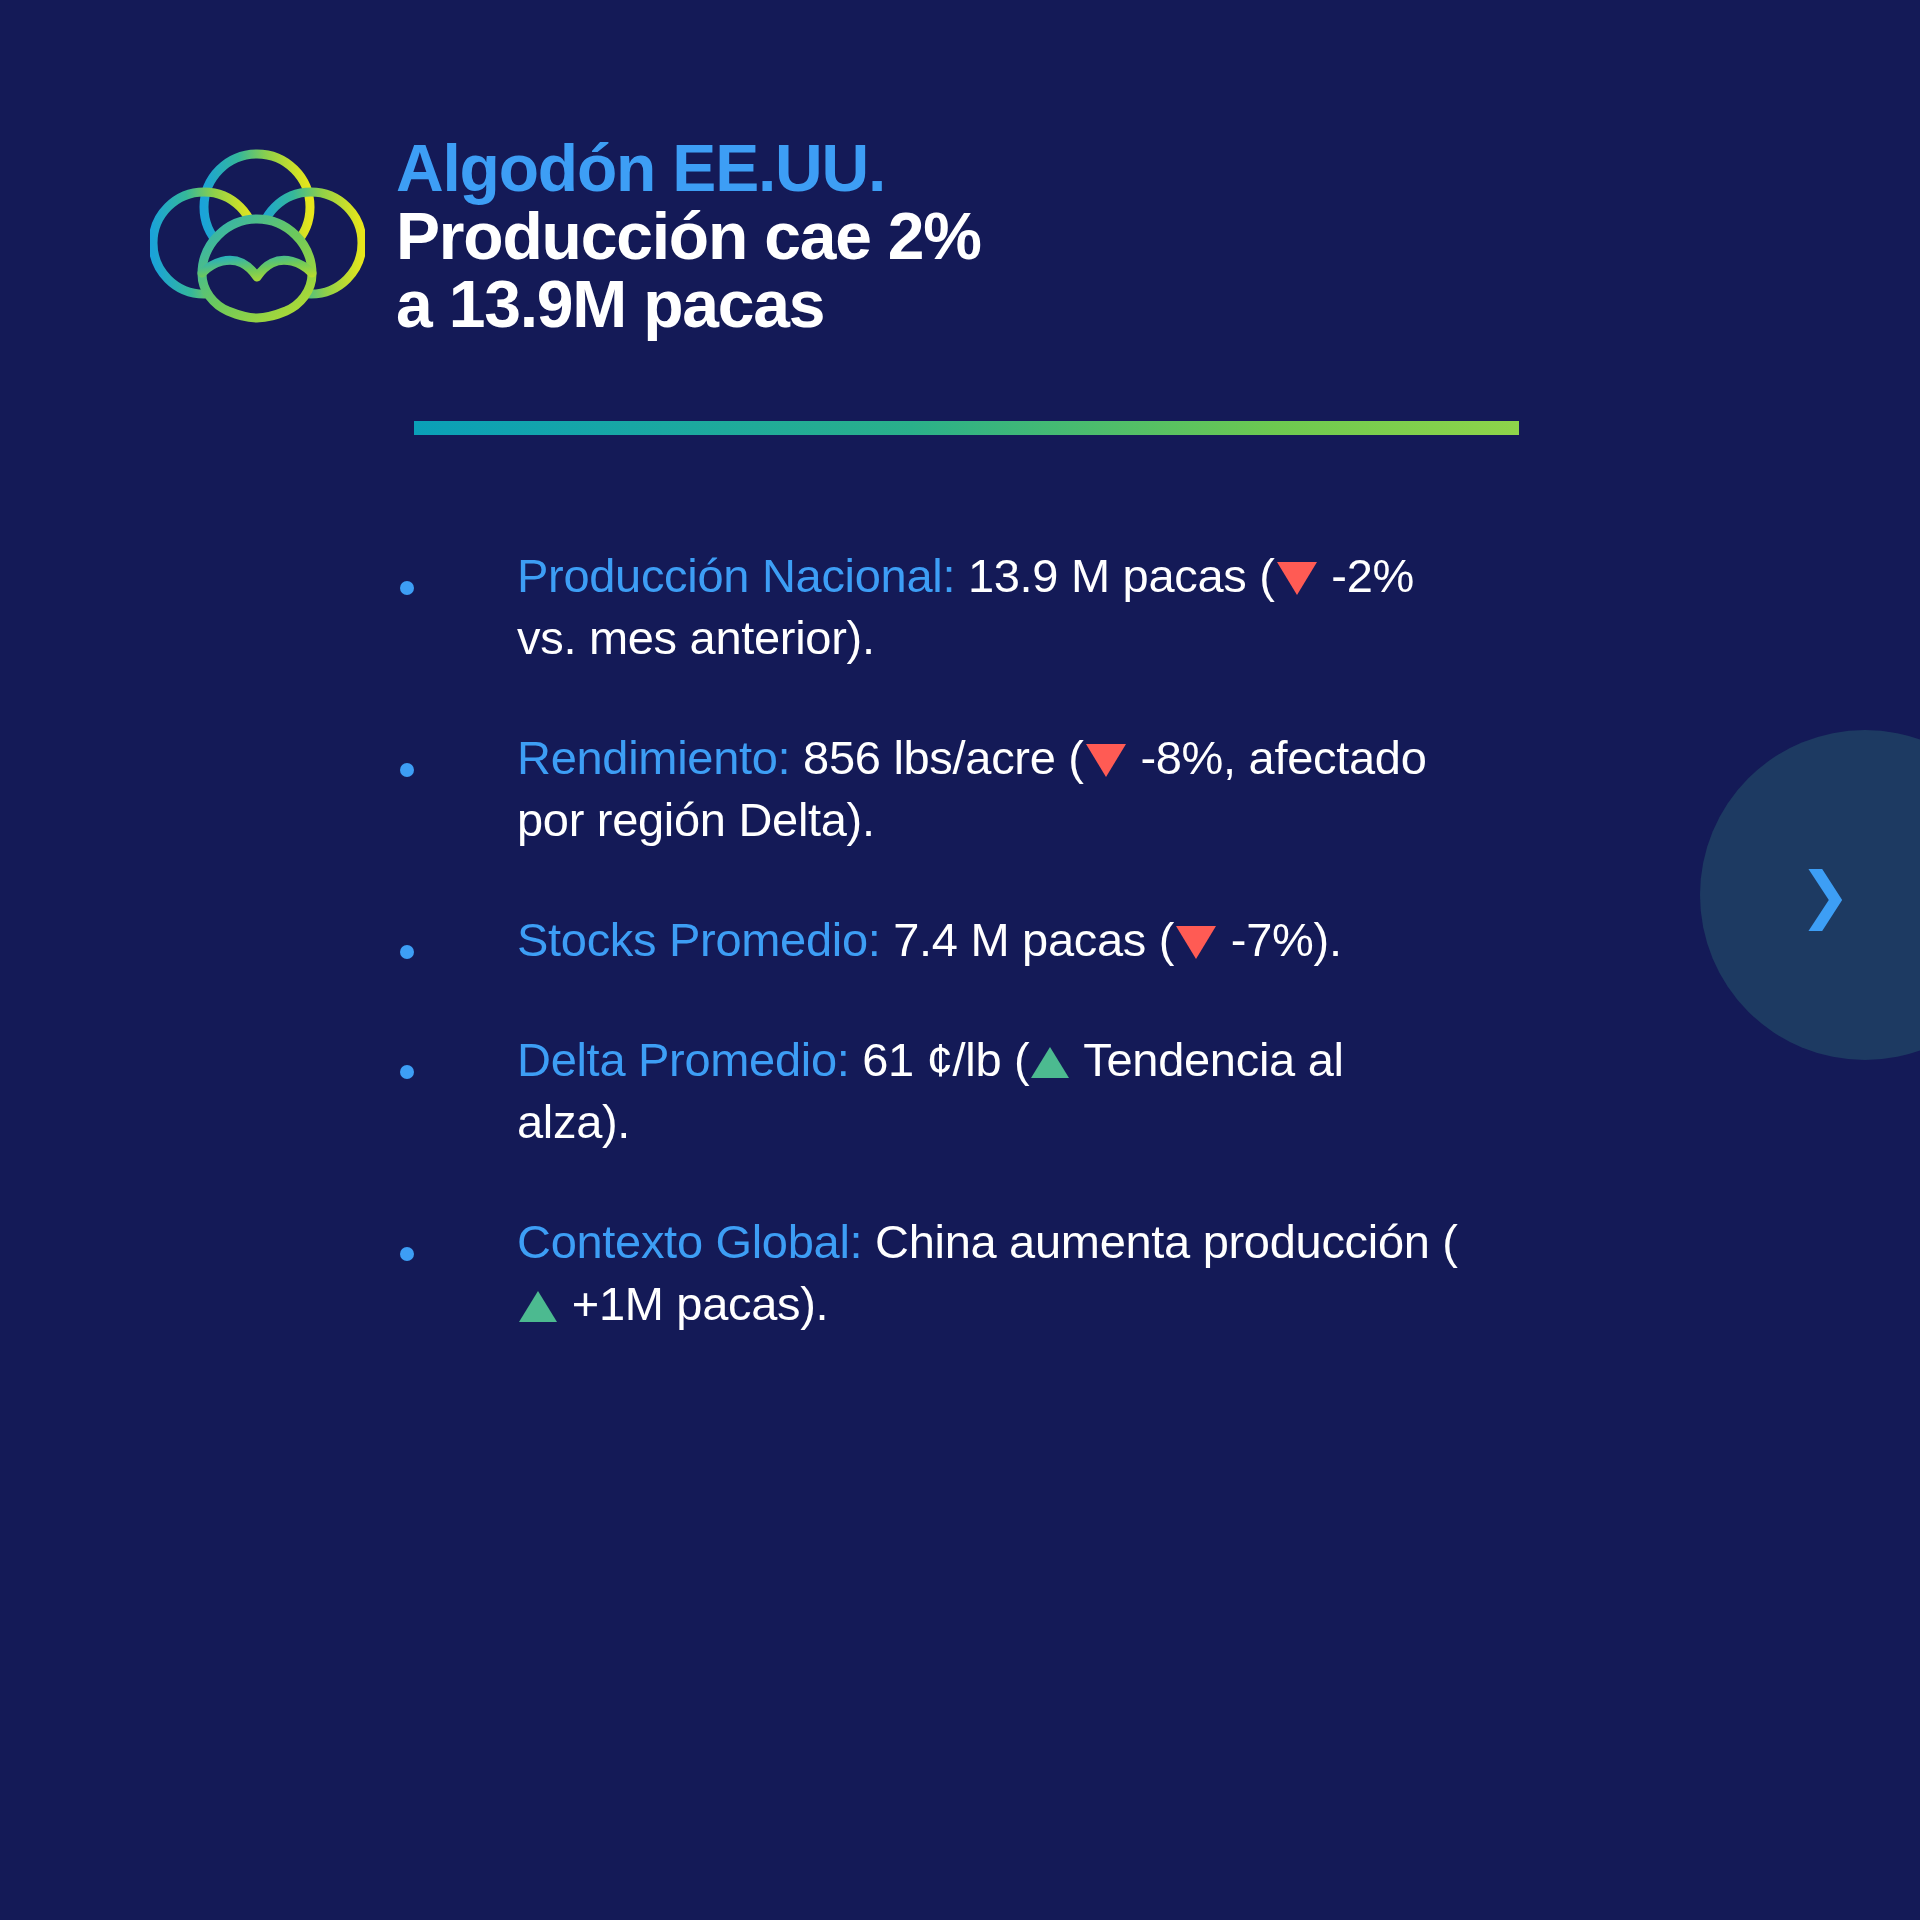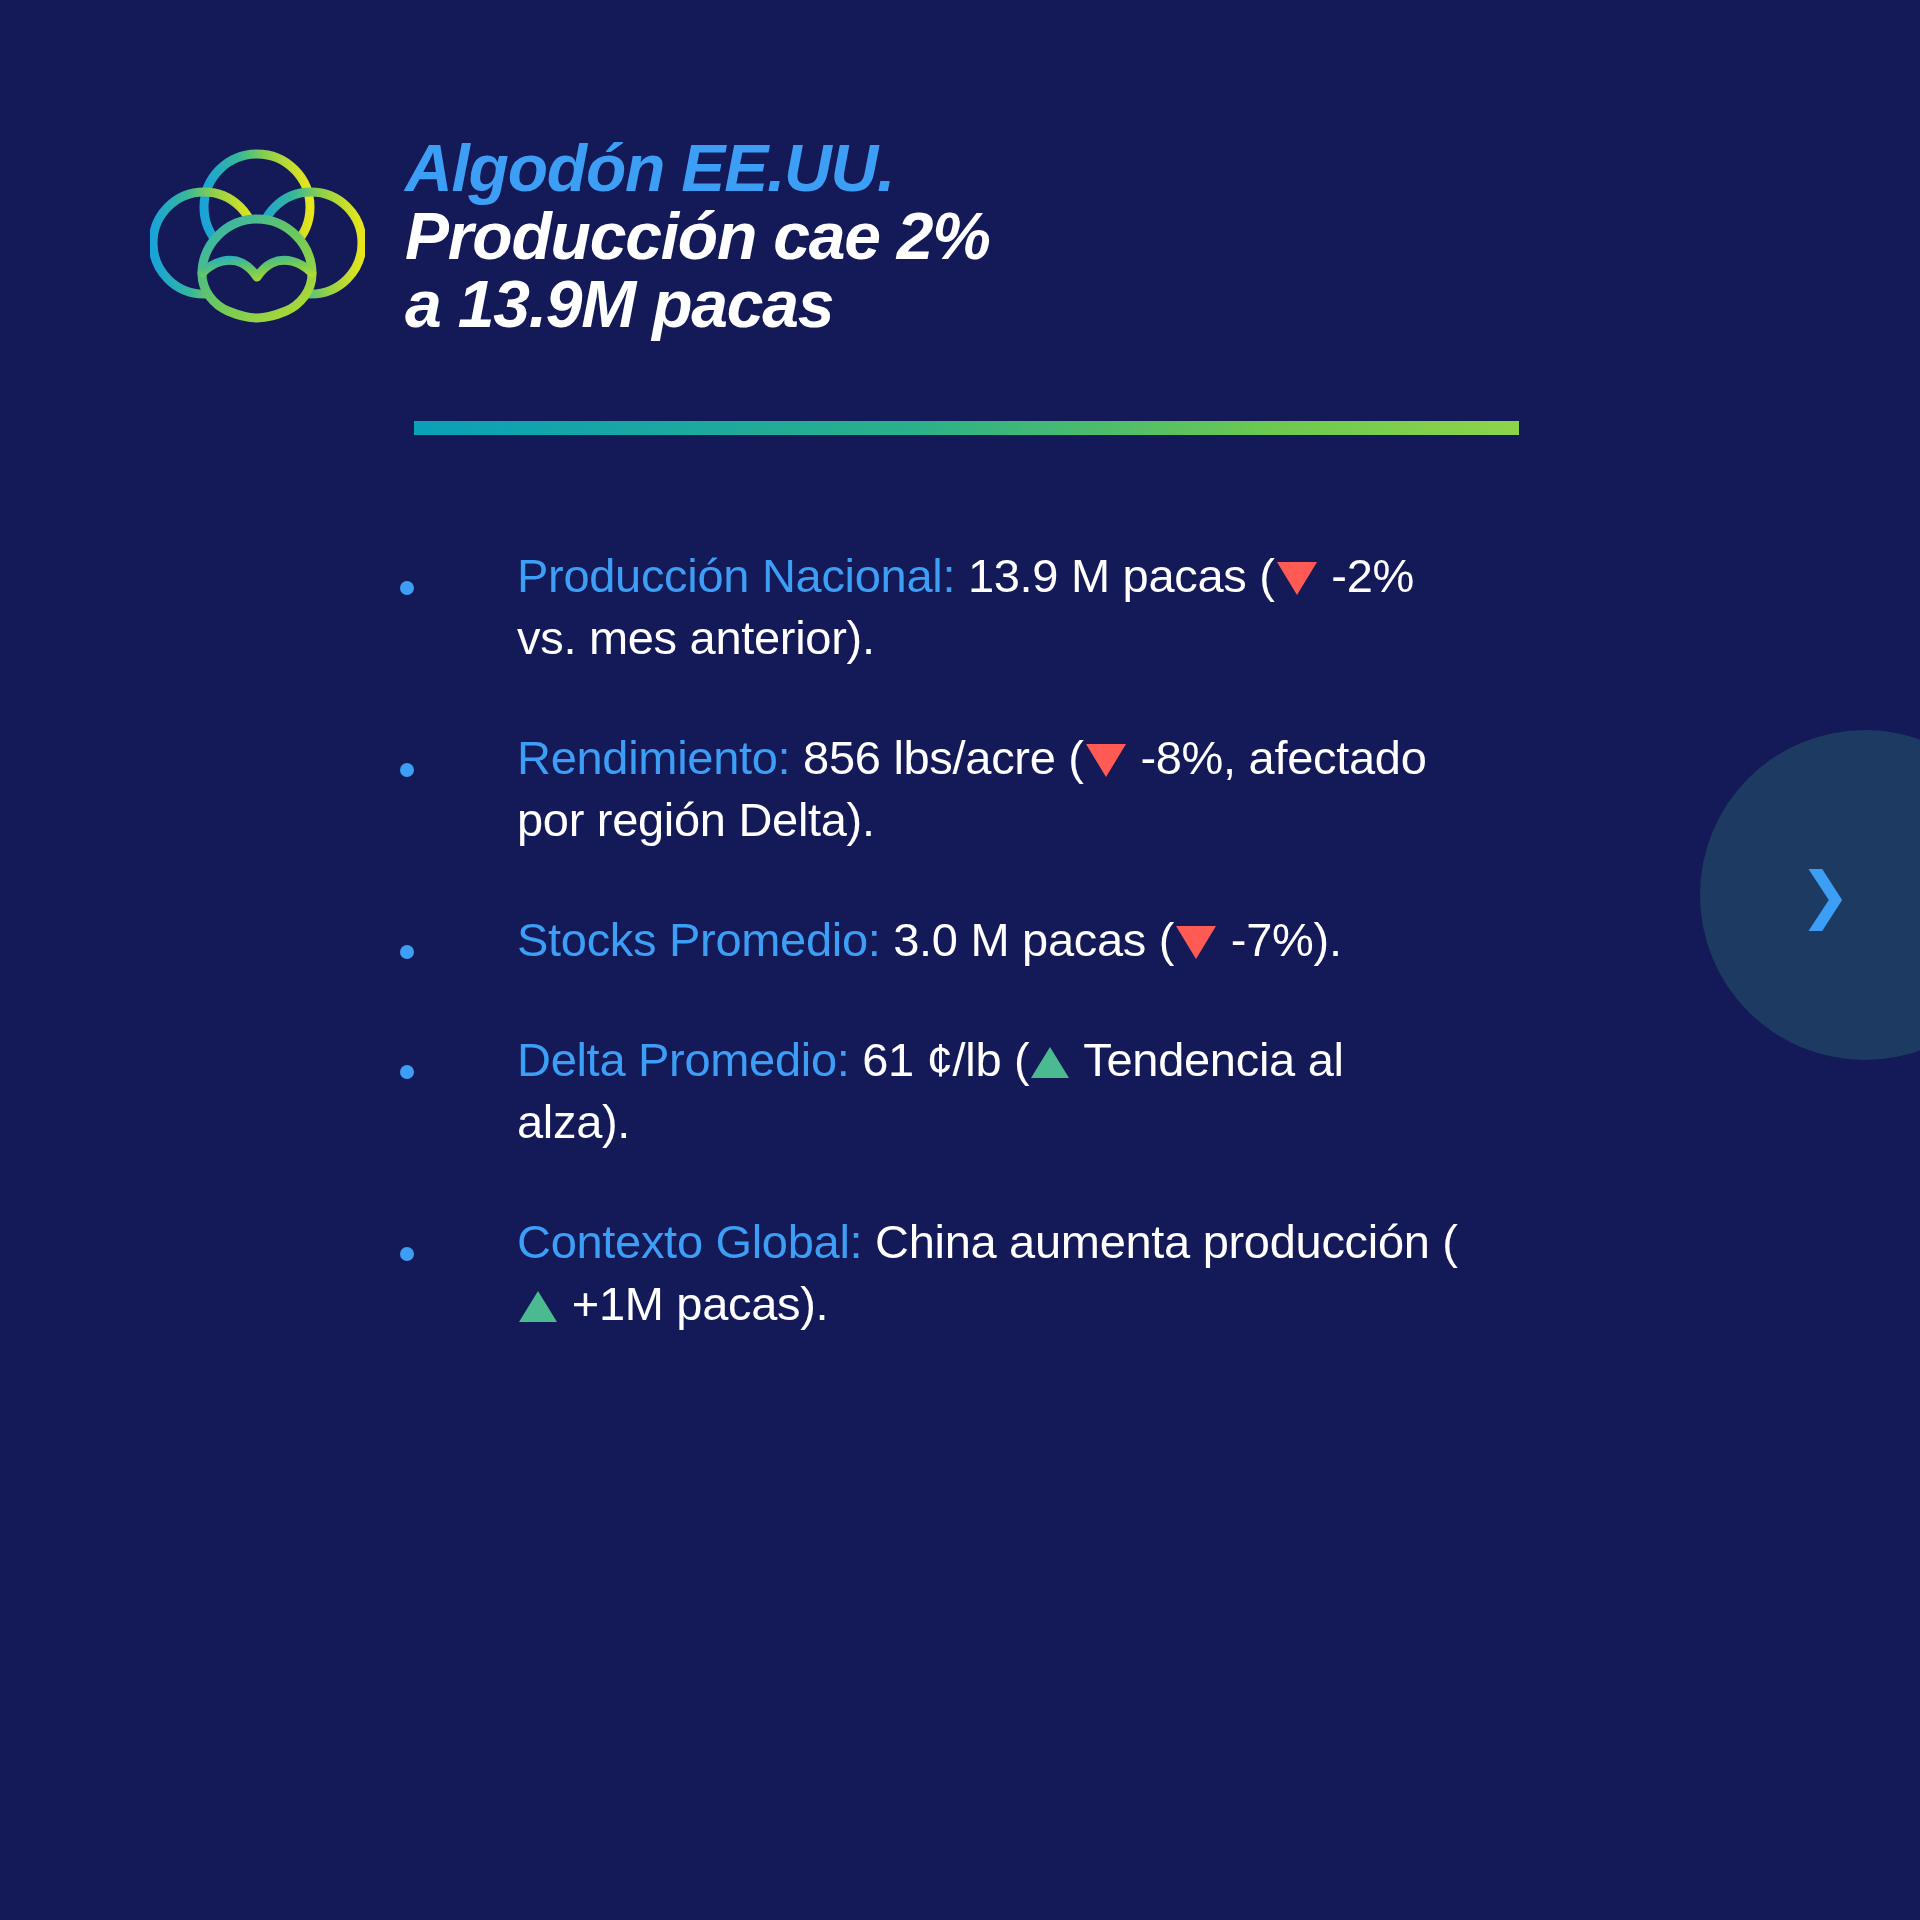--- a/index.html
+++ b/index.html
@@ -15,22 +15,21 @@
     background:#141a57;
     overflow:hidden;
   }
 
   
   #header {
     position:absolute;
     left:150px; top:125px;
     display:flex;
     align-items:flex-start;
-    gap:40px;
-    font-style:italic;
+    gap:31px;
   }
   #logo-mark { width:215px; height:230px; flex:0 0 auto; margin-top:8px;}
   #title-block { padding-top:10px; }
   .title-line {
     font-size:66px;
     font-weight:bold;
     letter-spacing:-1.2px;
     line-height:1.03;
     white-space:nowrap;
     font-family:"Liberation Sans", sans-serif;
@@ -186,21 +185,21 @@
       <span class="bullet-text"><span class="bullet-label">Producción Nacional:</span><span> 13.9 M pacas (</span><span class="arrow-down"></span><span> -2% vs. mes anterior).</span></span>
     </div>
 
     <div class="bullet-item">
       <span class="bullet-dot"></span>
       <span class="bullet-text"><span class="bullet-label">Rendimiento:</span><span> 856 lbs/acre (</span><span class="arrow-down"></span><span> -8%, afectado por región Delta).</span></span>
     </div>
 
     <div class="bullet-item">
       <span class="bullet-dot"></span>
-      <span class="bullet-text"><span class="bullet-label">Stocks Promedio:</span><span> 3.0 M pacas (</span><span class="arrow-down"></span><span> -7%).</span></span>
+      <span class="bullet-text"><span class="bullet-label">Stocks Promedio:</span><span> 7.4 M pacas (</span><span class="arrow-down"></span><span> -7%).</span></span>
     </div>
 
     <div class="bullet-item">
       <span class="bullet-dot"></span>
       <span class="bullet-text"><span class="bullet-label">Delta Promedio:</span><span> 61 ¢/lb (</span><span class="arrow-up"></span><span> Tendencia al alza).</span></span>
     </div>
 
     <div class="bullet-item">
       <span class="bullet-dot"></span>
       <span class="bullet-text"><span class="bullet-label">Contexto Global:</span><span> China aumenta producción (</span><span class="arrow-up"></span><span> +1M pacas).</span></span>

